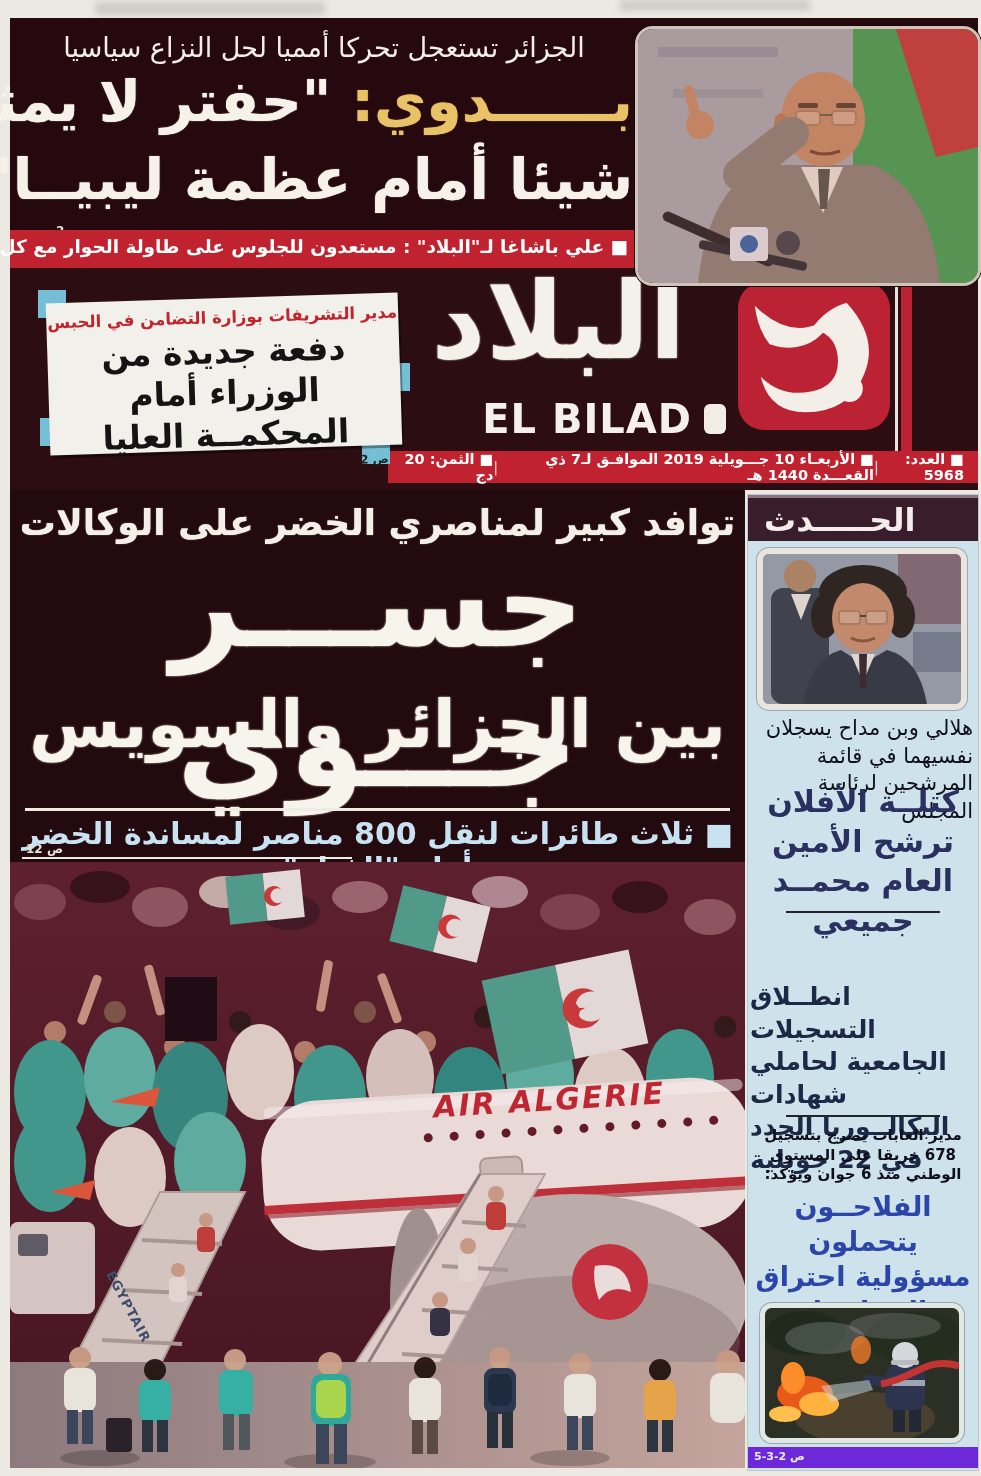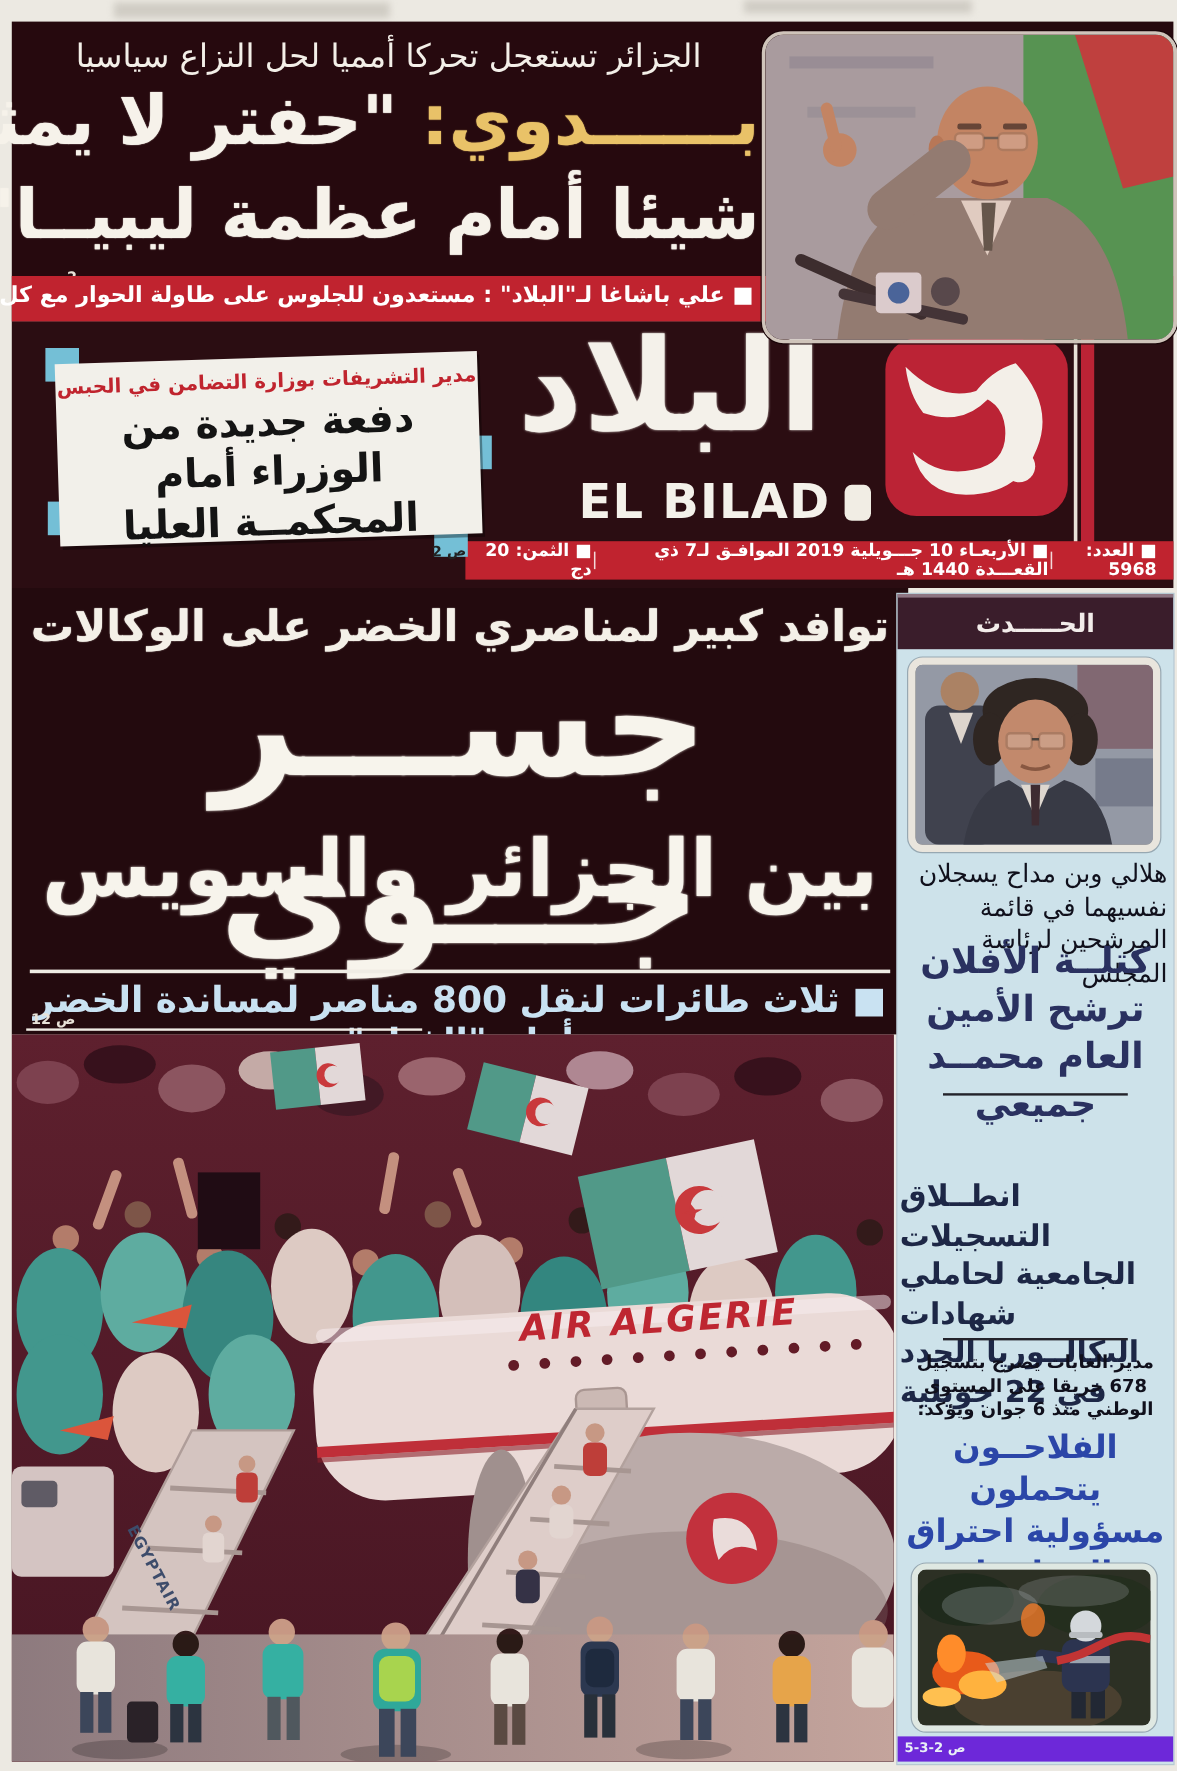--- a/index.html
+++ b/index.html
@@ -41,40 +41,40 @@
   #mh-tagline{color:#f1ede4;font-weight:bold;font-size:24px;white-space:nowrap;}
   #mh-sq{width:22px;height:30px;background:#f1ede4;border-radius:6px;}
   #mh-latin{color:#f4f1ea;font-weight:bold;font-size:40px;letter-spacing:1px;direction:ltr;}
   #mh-white-vbar{right:80px;top:0;width:3px;height:185px;background:#e8e2d8;}
   #mh-red-vbar{right:66px;top:0;width:11px;height:185px;background:#bb2335;}
   #mh-date-strip{left:378px;right:0;bottom:7px;height:32px;background:#c0232f;display:flex;
                  align-items:center;justify-content:space-between;padding:0 14px;
                  box-sizing:border-box;color:#fff;font-weight:bold;font-size:14.5px;}
   .mh-sep{color:#f3d9d9;font-weight:normal;}
   
-  #main-story{left:10px;top:490px;width:735px;height:372px;background:#230a0e;overflow:hidden;padding-left:12px;}
+  #main-story{left:10px;top:490px;width:735px;height:372px;background:#230a0e;overflow:hidden;}
   #ms-kicker{left:0;right:0;top:12px;text-align:center;color:#f4f0e8;font-weight:bold;
              font-size:36px;text-shadow:0 0 1px #f4f0e8;}
   #ms-h1{left:0;right:0;top:44px;text-align:center;color:#f7f4ec;font-weight:bold;
          font-size:122px;line-height:1.15;text-shadow:0 0 2px #f7f4ec;}
   #ms-h2{left:0;right:0;top:196px;text-align:center;color:#f7f4ec;font-weight:bold;
          font-size:66px;text-shadow:0 0 2px #f7f4ec;}
   #ms-rule1{left:15px;right:15px;top:318px;border-top:3px solid #efece4;}
   #ms-subhead{left:0;right:0;top:326px;text-align:center;color:#c9e2f2;font-weight:bold;
               font-size:30px;}
   #ms-pageref{left:16px;top:352px;color:#e8e2d8;font-size:12px;font-weight:bold;z-index:2;}
   #ms-rule2{left:12px;width:330px;top:367px;border-top:2px solid #efece4;}
   
   #main-photo{left:10px;top:862px;width:735px;height:606px;background:#4e1b26;overflow:hidden;}
   
   #event-col{left:748px;top:495px;width:230px;height:975px;background:#cde2ea;overflow:hidden;
              box-shadow:0 0 0 1px #b6c9d2;}
   #ec-banner{left:0;right:0;top:0;height:46px;background:#3a1d2b;border-top:3px solid #8d7582;
-             text-align:center;color:#f2ecea;font-weight:bold;font-size:21px;line-height:44px;
-             box-sizing:border-box;}
+             text-align:left;color:#f2ecea;font-weight:bold;font-size:32px;line-height:44px;
+             box-sizing:border-box;padding-left:16px;}
   .ec-photo{overflow:hidden;border-radius:12px;background:#888;}
   #ec-photo1{left:9px;top:53px;width:198px;height:150px;border:6px solid #e9e5dd;
              box-shadow:0 0 0 1px #97a8b2;}
   #ec-kicker1{left:5px;right:5px;top:220px;text-align:right;font-weight:normal;font-size:21px;
               color:#10101c;line-height:1.32;}
   #ec-headline1{left:2px;right:2px;top:287px;text-align:center;font-weight:bold;font-size:30px;
                 color:#2a3160;line-height:1.32;}
   .ec-divider{left:38px;right:38px;border-top:2px solid #23232b;}
   #ec-div1{top:416px;}
   #ec-kicker2{left:5px;right:5px;top:426px;text-align:center;font-weight:bold;font-size:15px;

